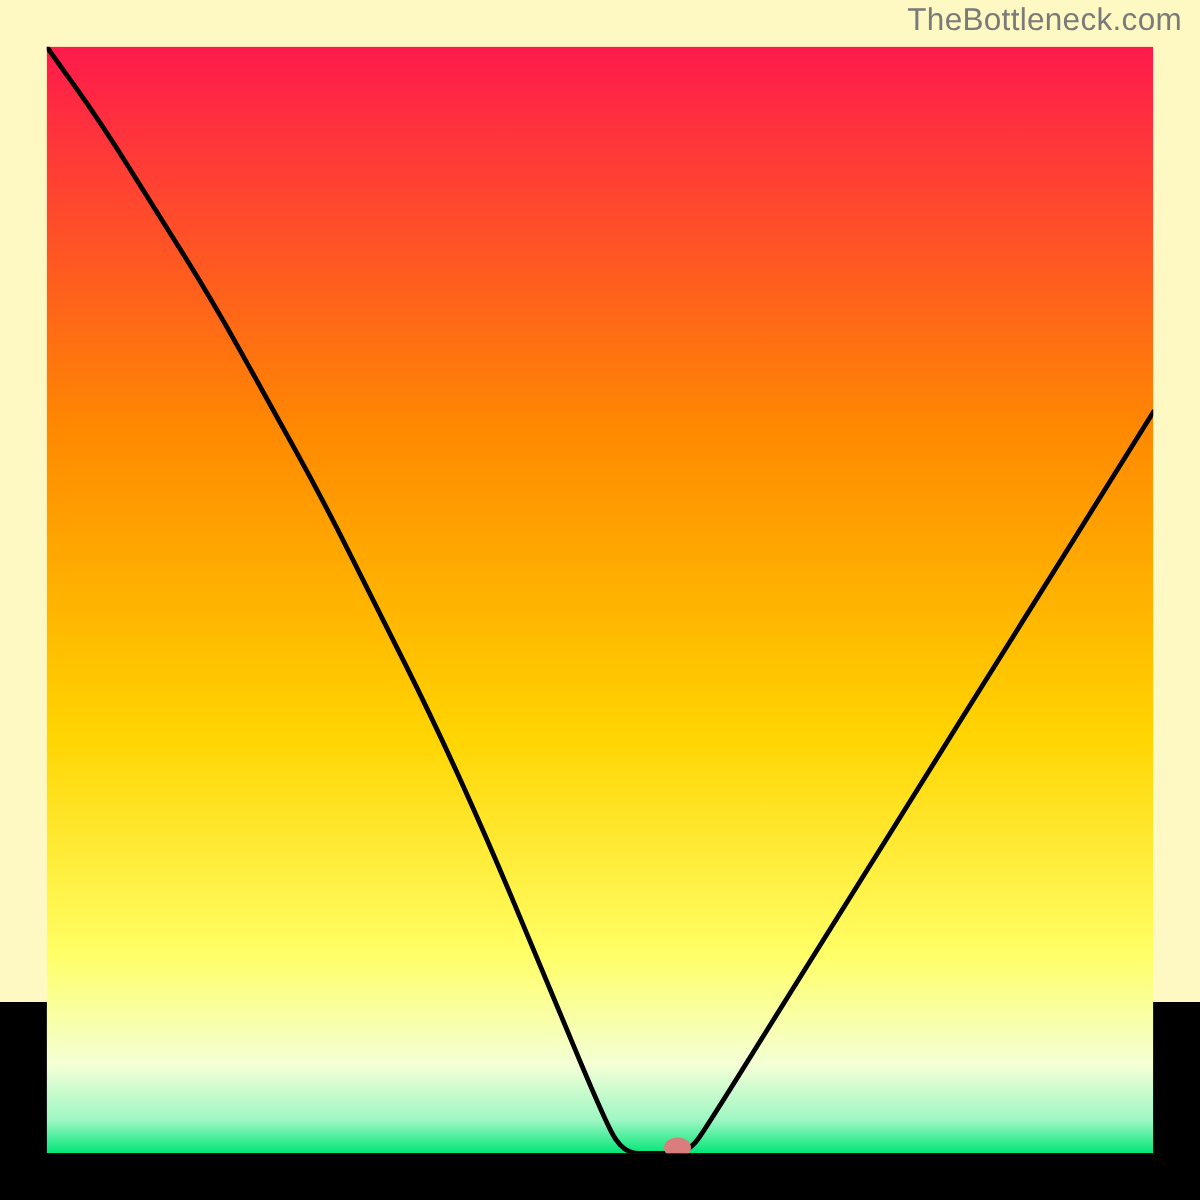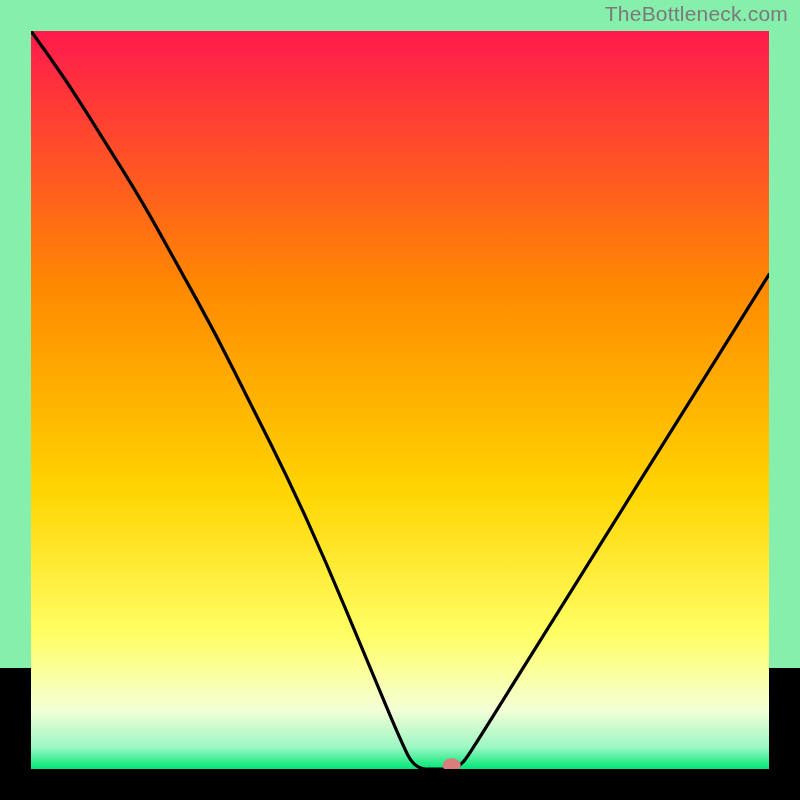--- a/index.html
+++ b/index.html
@@ -8,21 +8,21 @@
     width: 800px;
     height: 800px;
     background: #000;
     overflow: hidden;
     font-family: Arial, Helvetica, sans-serif;
   }
   .frame {
     position: relative;
     width: 800px;
     height: 668px;
-    background: #86efac;
+    background: #fef9c3;
   }
   .watermark {
     position: absolute;
     top: 2px;
     right: 12px;
     color: #7a7a7a;
     font-size: 21px;
     font-weight: 500;
     letter-spacing: 0.2px;
     z-index: 20;

